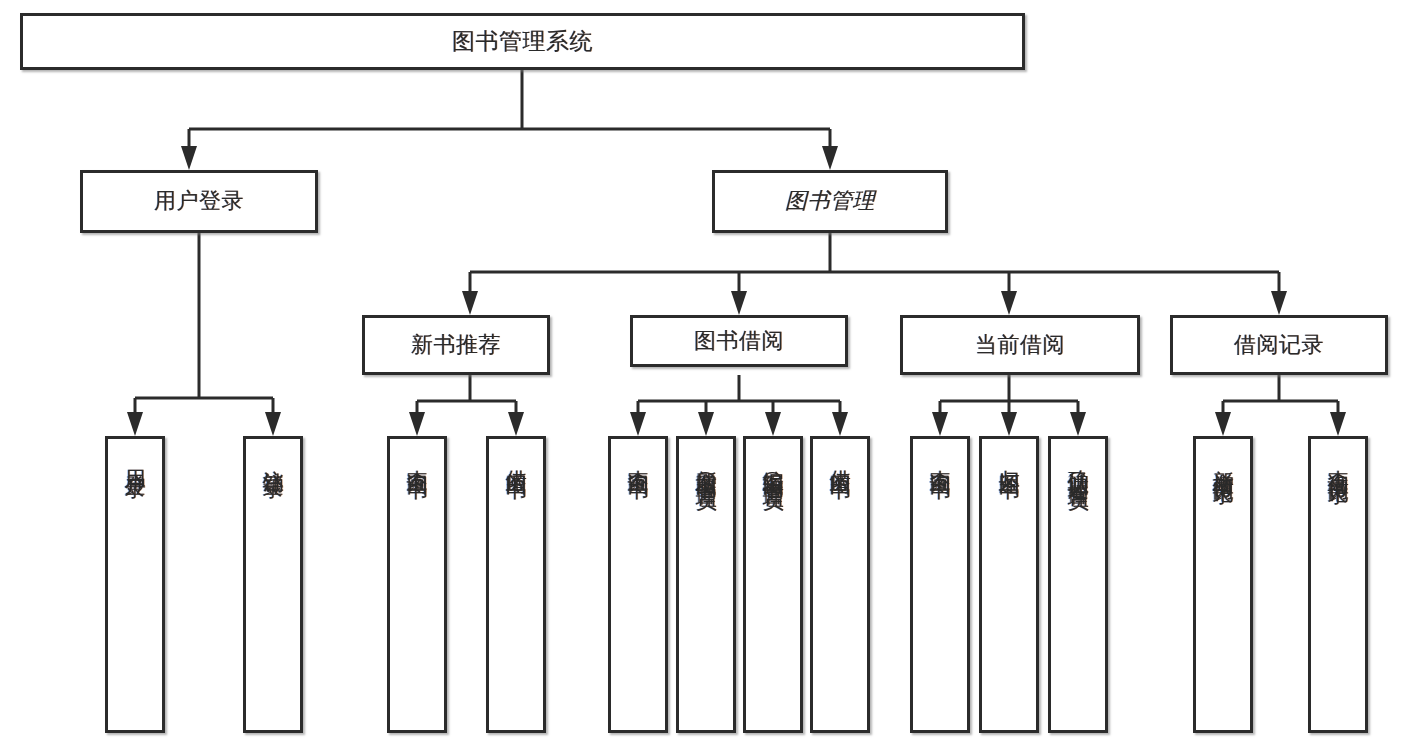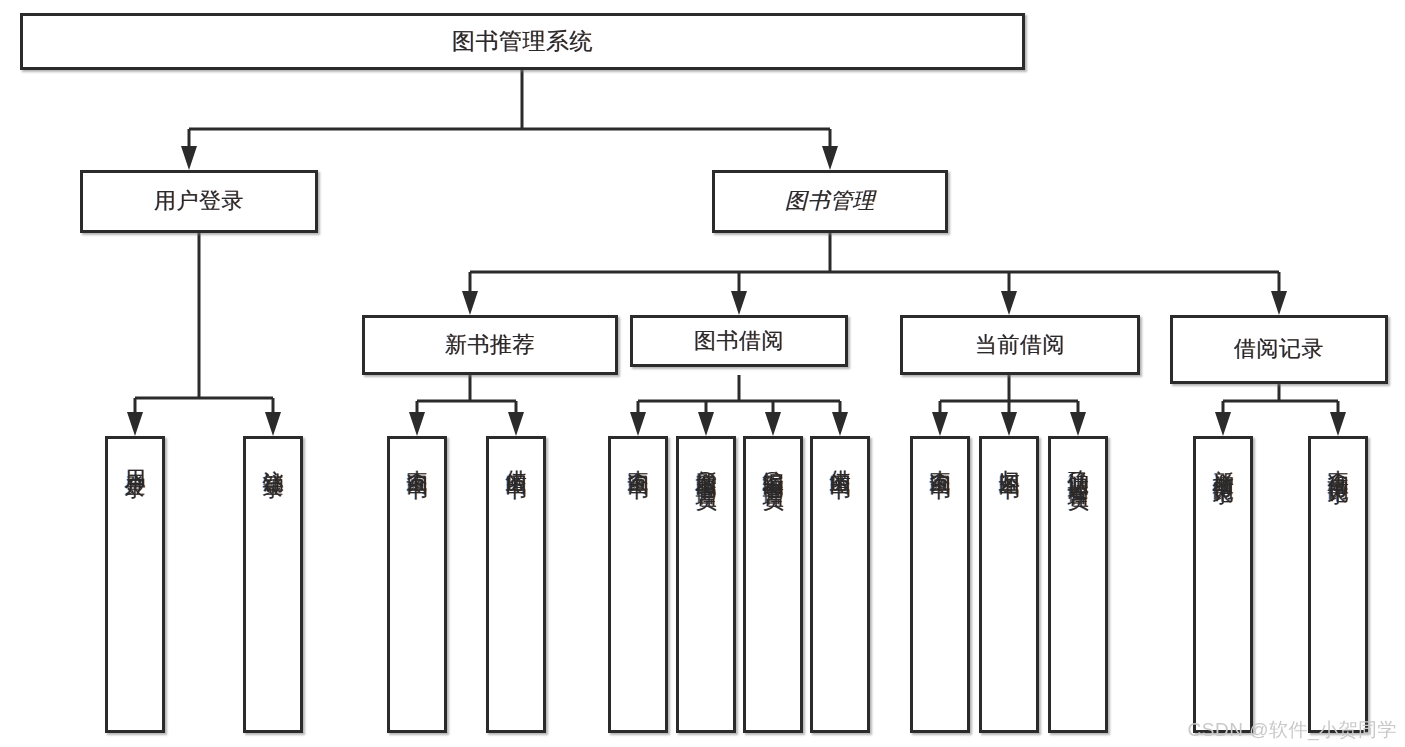--- a/index.html
+++ b/index.html
@@ -163,30 +163,30 @@
     <span class="label">图书管理系统</span>
   </div>
 
   <div class="node horiz" style="left:80px; top:170px; width:238px; height:63px;">
     <span class="label">用户登录</span>
   </div>
   <div class="node horiz" style="left:712px; top:170px; width:236px; height:63px;font-style:italic;">
     <span class="label">图书管理</span>
   </div>
 
-  <div class="node horiz" style="left:362px; top:315px; width:256px; height:60px;">
+  <div class="node horiz" style="left:362px; top:315px; width:188px; height:60px;">
     <span class="label">新书推荐</span>
   </div>
   <div class="node horiz" style="left:630px; top:315px; width:218px; height:52px;">
     <span class="label">图书借阅</span>
   </div>
   <div class="node horiz" style="left:900px; top:315px; width:240px; height:60px;">
     <span class="label">当前借阅</span>
   </div>
-  <div class="node horiz" style="left:1170px; top:315px; width:218px; height:69px;">
+  <div class="node horiz" style="left:1170px; top:315px; width:218px; height:60px;">
     <span class="label">借阅记录</span>
   </div>
 
   <div class="node vert" style="left:105px; top:436px; width:60px; height:297px;">
     <span class="label">用户登录</span>
   </div>
   <div class="node vert" style="left:243px; top:436px; width:60px; height:297px;">
     <span class="label">注销登录</span>
   </div>
 
@@ -220,15 +220,14 @@
     <span class="label">确认归还（管理员）</span>
   </div>
 
   <div class="node vert" style="left:1193px; top:436px; width:60px; height:297px;">
     <span class="label">新增借阅记录</span>
   </div>
   <div class="node vert" style="left:1308px; top:436px; width:60px; height:297px;">
     <span class="label">查询借阅记录</span>
   </div>
 
-  <div id="watermark">CSDN @软件_小贺同学</div>
 
 </div>
 
 </body></html>

